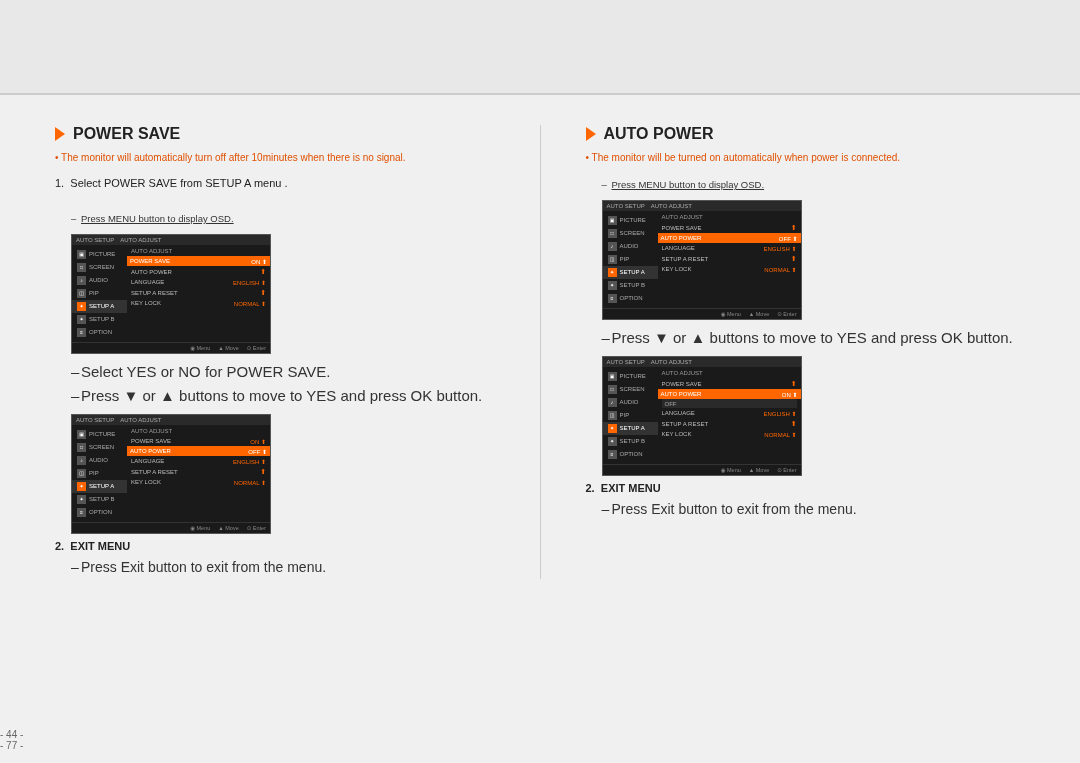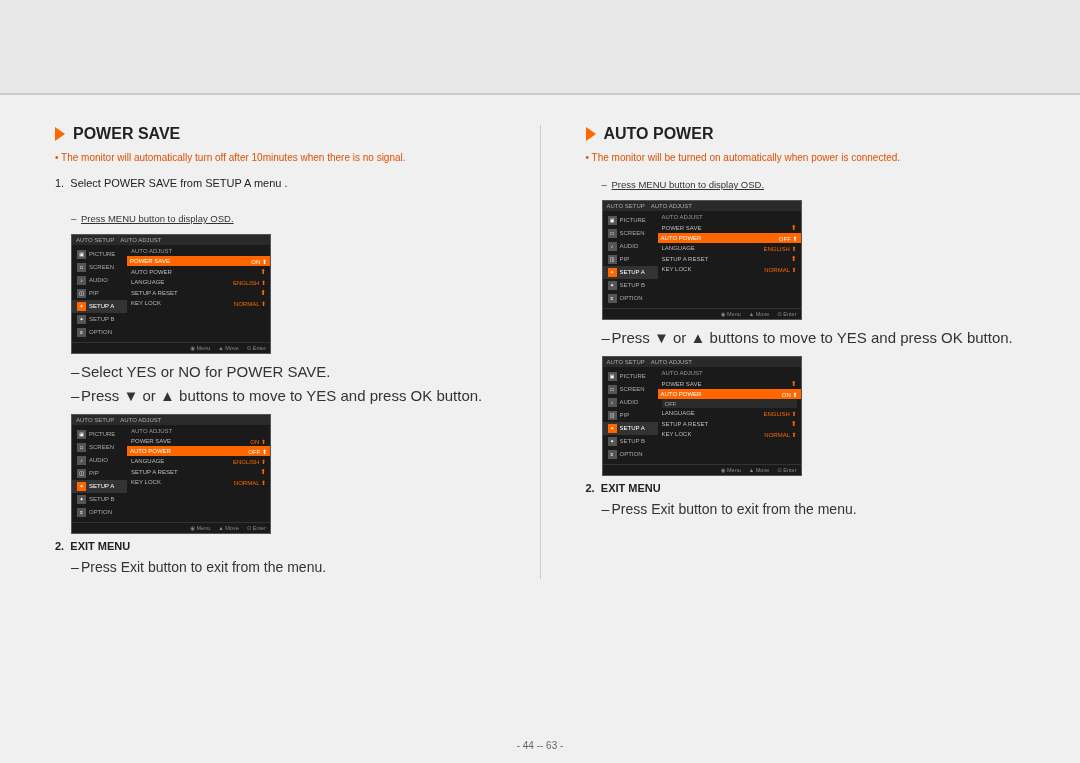--- a/index.html
+++ b/index.html
@@ -236,20 +236,21 @@
     }
 
     .page-footer {
       position: absolute;
       bottom: 12px;
       width: 100%;
       display: flex;
       justify-content: center;
       font-size: 10px;
       color: #666;
+      flex-direction: column;
     }
 
     .divider-v {
       width: 1px;
       background: #ccc;
       margin: 10px 0;
     }
 
     .menu-left-item .icon-box {
       width: 9px;
@@ -601,14 +602,14 @@
       </div>
       <ul class="exit-sub">
         <li>Press Exit button to exit from the menu.</li>
       </ul>
     </div>
   </div>
 </div>
 
 <div class="page-footer">
   <span>- 44 -</span>
-  <span>- 63 -</span>
+  <span>- 77 -</span>
 </div>
 
 </body></html>

